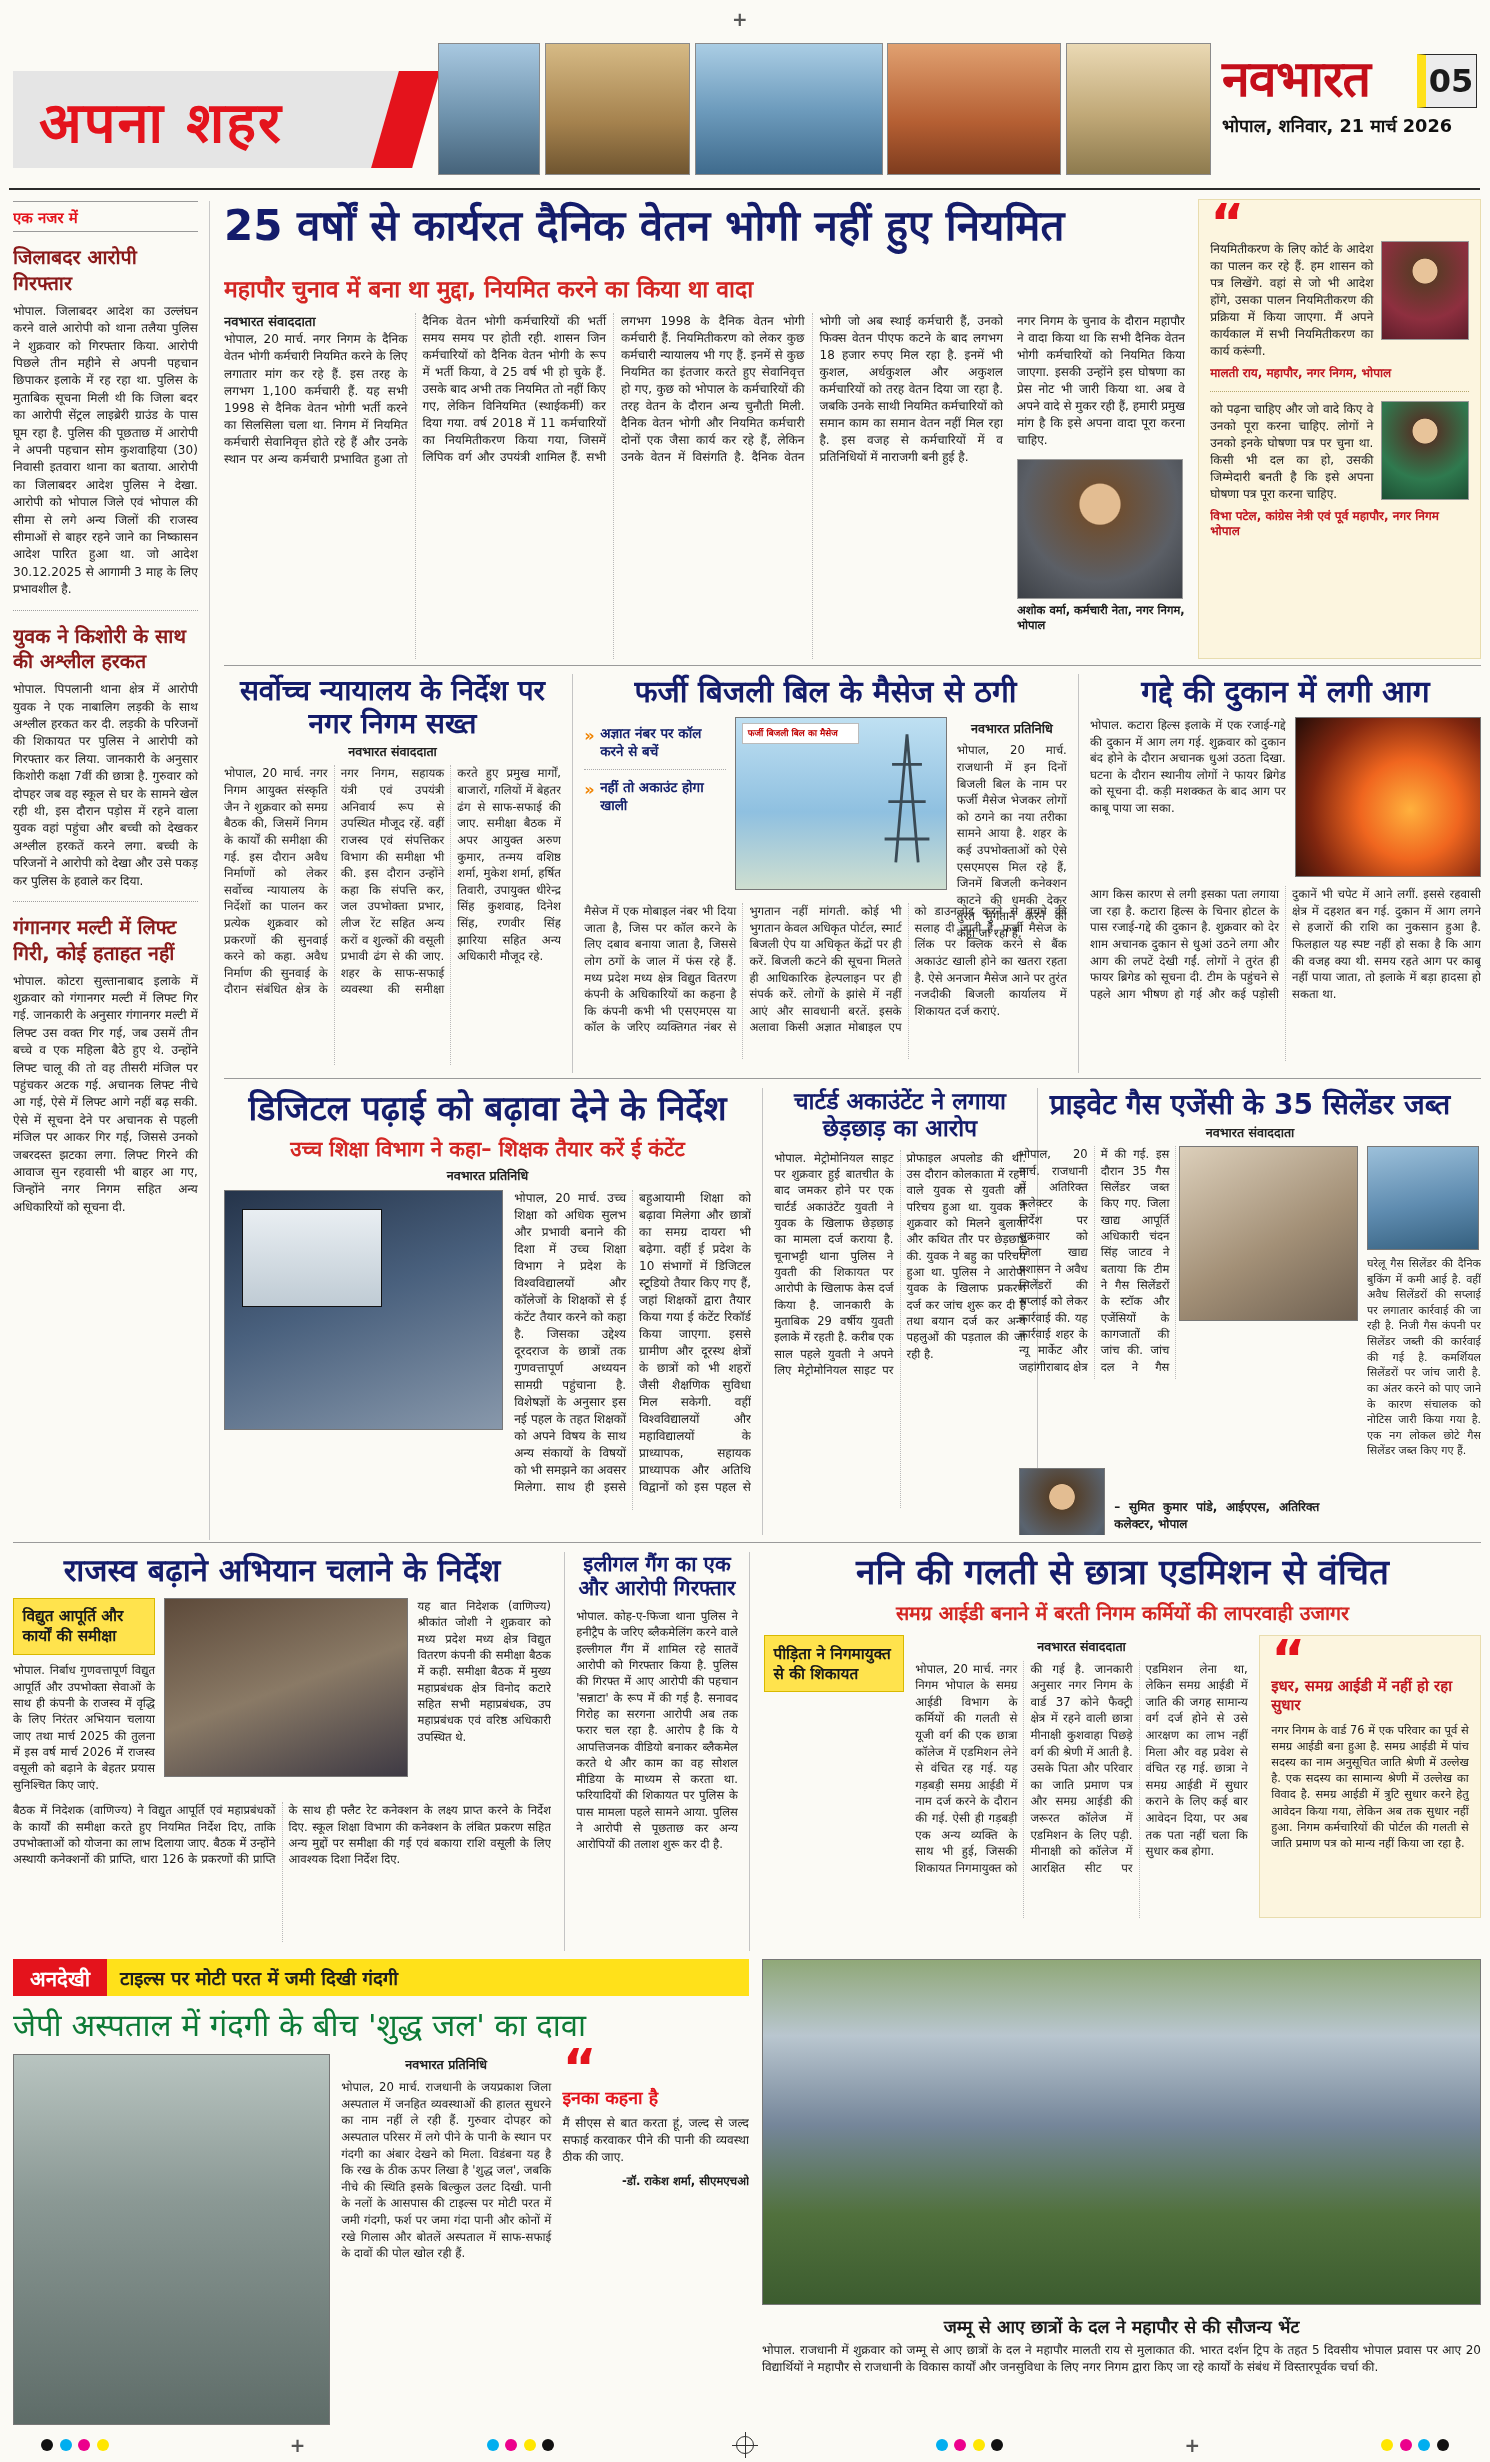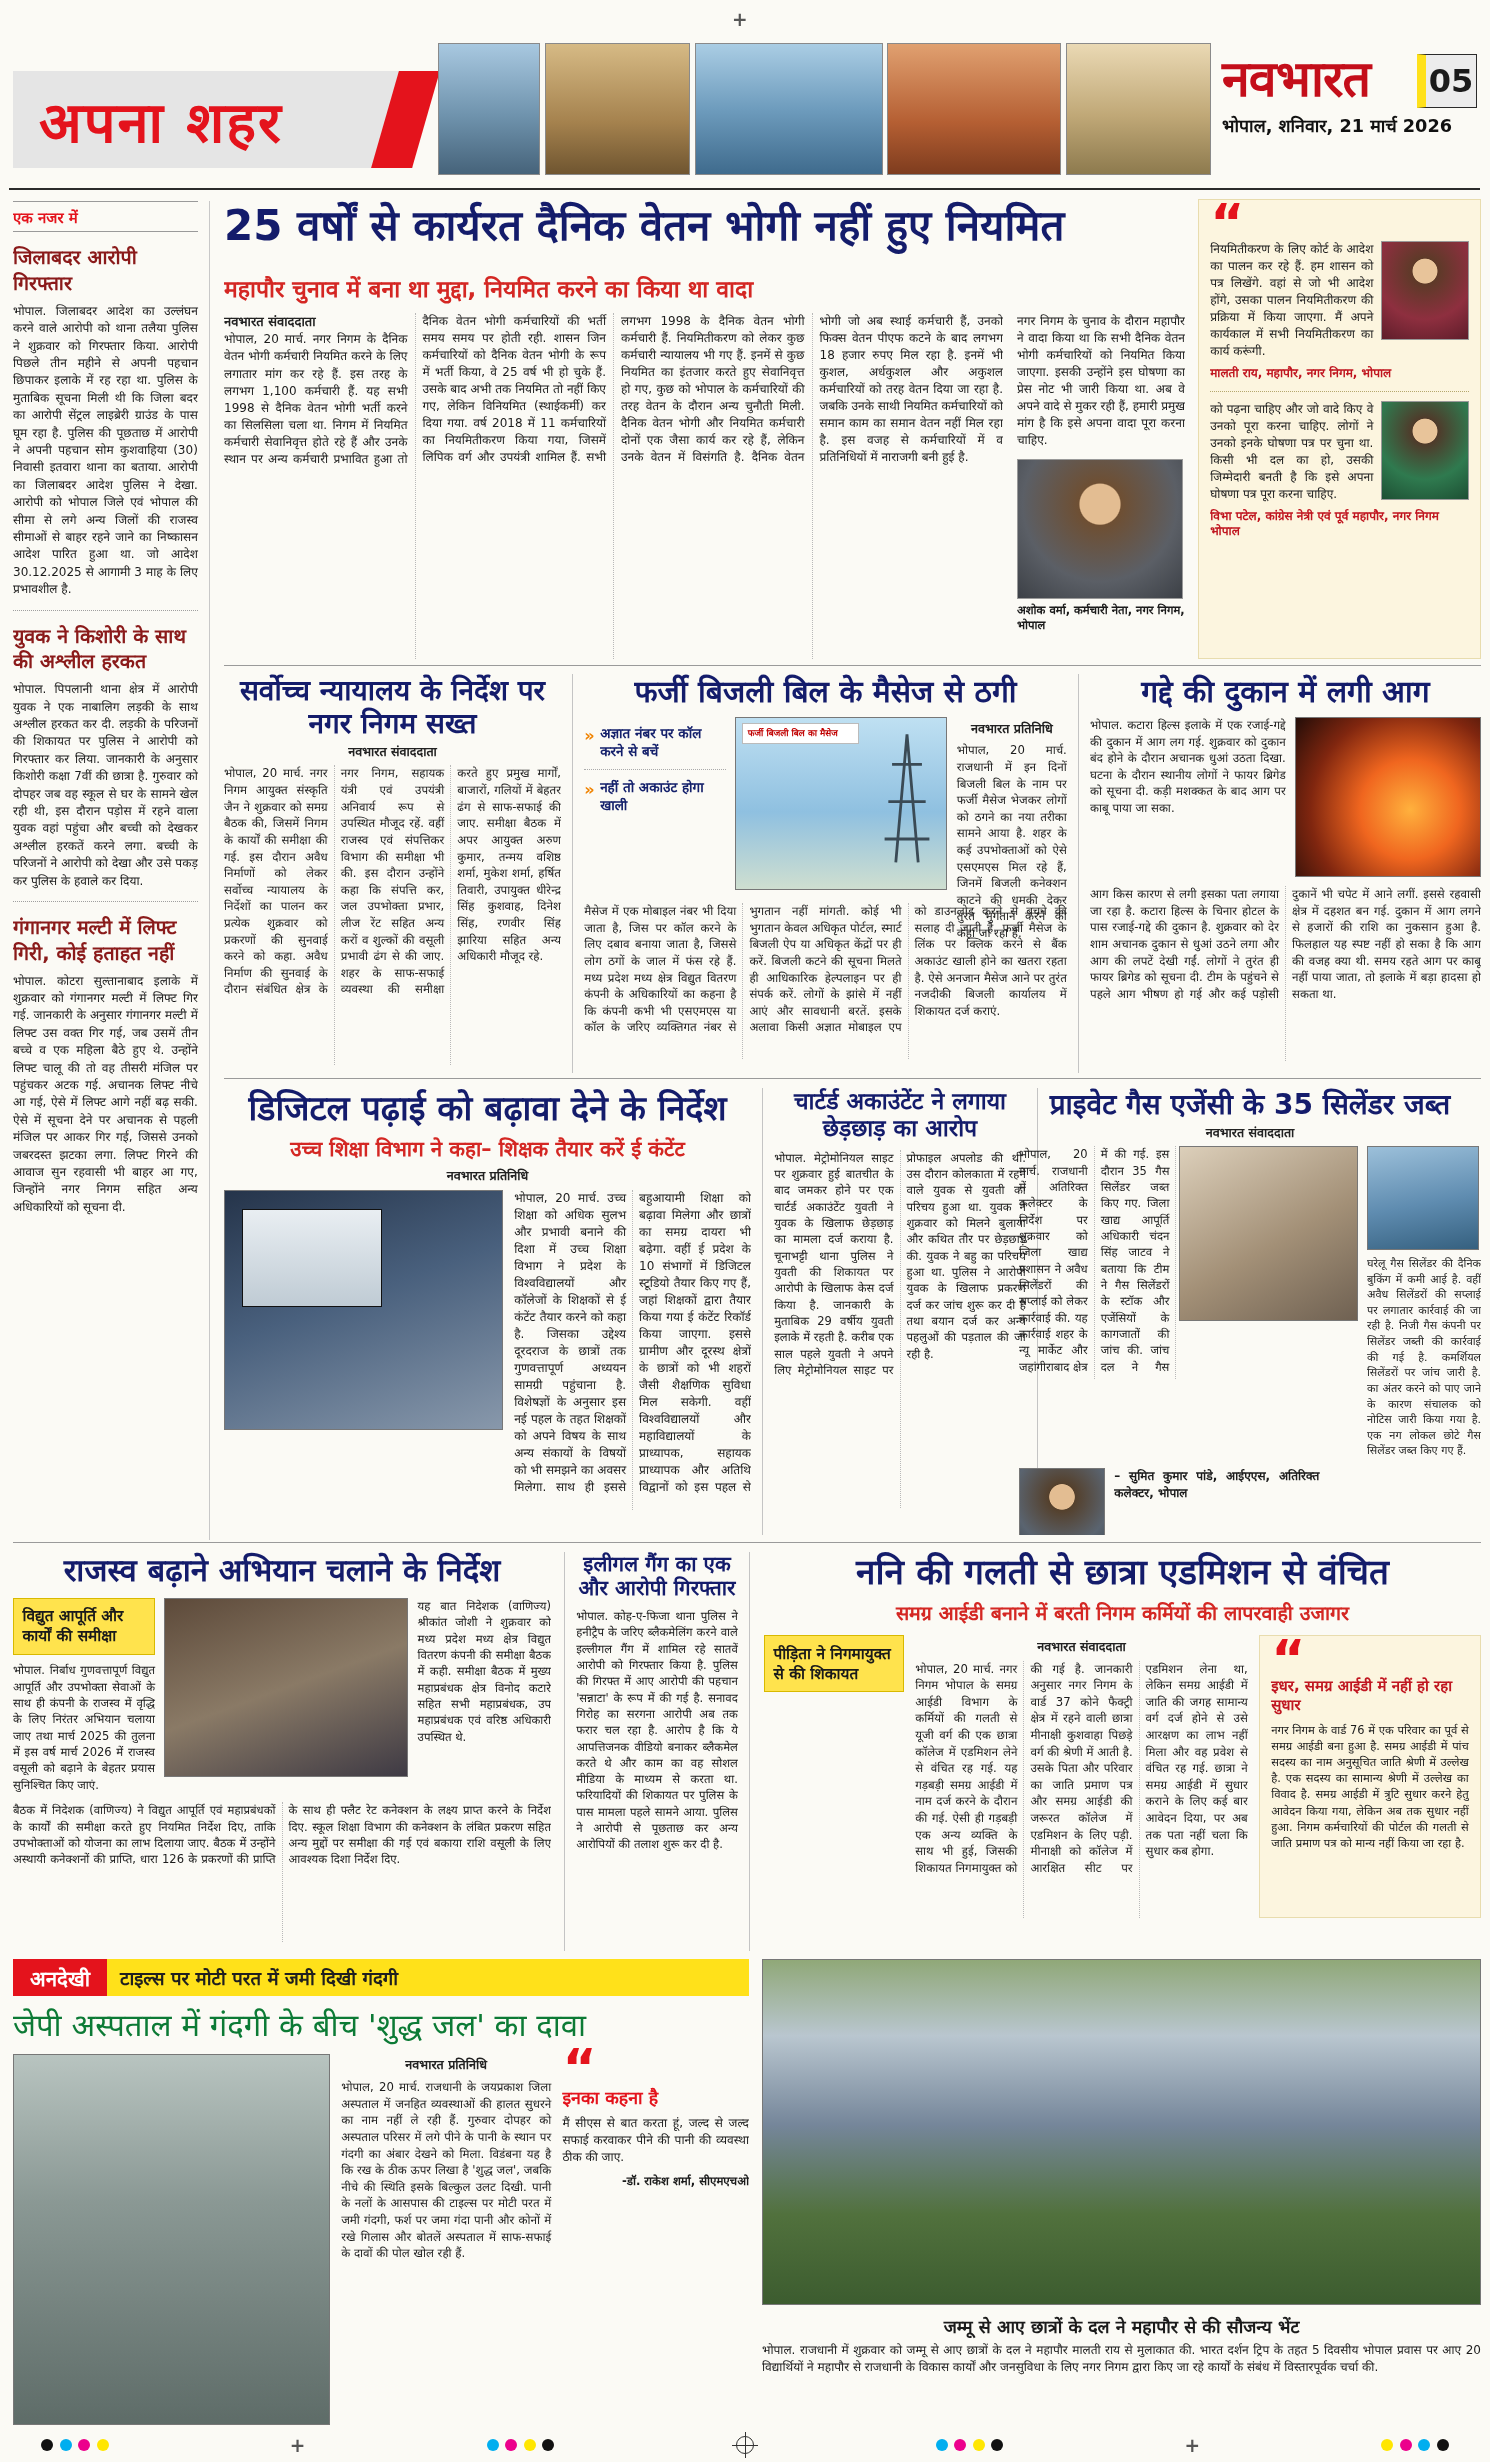--- a/index.html
+++ b/index.html
@@ -277,21 +277,21 @@
     <div class="hl-navy" style="font-size:28px;">प्राइवेट गैस एजेंसी के 35 सिलेंडर जब्त</div>
     <div class="byline-c">नवभारत संवाददाता</div>
     <div style="display:flex; gap:9.3px;">
       <div class="cols2 body-txt" style="flex:1; font-size:11.5px; height:233px;">भोपाल, 20 मार्च. राजधानी में अतिरिक्त कलेक्टर के निर्देश पर शुक्रवार को जिला खाद्य प्रशासन ने अवैध सिलेंडरों की सप्लाई को लेकर कार्रवाई की. यह कार्रवाई शहर के न्यू मार्केट और जहांगीराबाद क्षेत्र में की गई. इस दौरान 35 गैस सिलेंडर जब्त किए गए. जिला खाद्य आपूर्ति अधिकारी चंदन सिंह जाटव ने बताया कि टीम ने गैस सिलेंडरों के स्टॉक और एजेंसियों के कागजातों की जांच की. जांच दल ने गैस सिलेंडरों के व्यवसायिक उपयोग पर जहांगीराबाद स्थित गोदाम पर छापा मारा. मौके से एलपीजी के 35 सिलेंडर जब्त कर जांच शुरू की गई है.</div>
       <div class="gas-photo photo"></div>
       <div style="width:114px;">
         <div class="gas-side-photo photo"></div>
         <div class="body-txt" style="font-size:11px; margin-top:5.6px;">घरेलू गैस सिलेंडर की दैनिक बुकिंग में कमी आई है. वहीं अवैध सिलेंडरों की सप्लाई पर लगातार कार्रवाई की जा रही है. निजी गैस कंपनी पर सिलेंडर जब्ती की कार्रवाई की गई है. कमर्शियल सिलेंडरों पर जांच जारी है. का अंतर करने को पाए जाने के कारण संचालक को नोटिस जारी किया गया है. एक नग लोकल छोटे गैस सिलेंडर जब्त किए गए हैं.</div>
       </div>
     </div>
-    <div style="display:flex; gap:9.3px; margin-top:9.3px; align-items:flex-start;">
+    <div style="display:flex; gap:9.3px; margin-top:9.3px; align-items:center;">
       <div class="pt-officer photo"></div>
       <div class="body-txt" style="font-weight:700; font-size:12px; width:205px;">– सुमित कुमार पांडे, आईएएस, अतिरिक्त कलेक्टर, भोपाल</div>
     </div>
   </div>
 
   <div class="row-rule" style="left:13px; top:1542px; width:1468px;"></div>
 
   <div class="art" style="left:13px; top:1552px; width:538px; height:399px;">
     <div class="hl-navy" style="font-size:31px;">राजस्व बढ़ाने अभियान चलाने के निर्देश</div>
     <div style="display:flex; gap:9.3px; margin-top:9.3px;">

